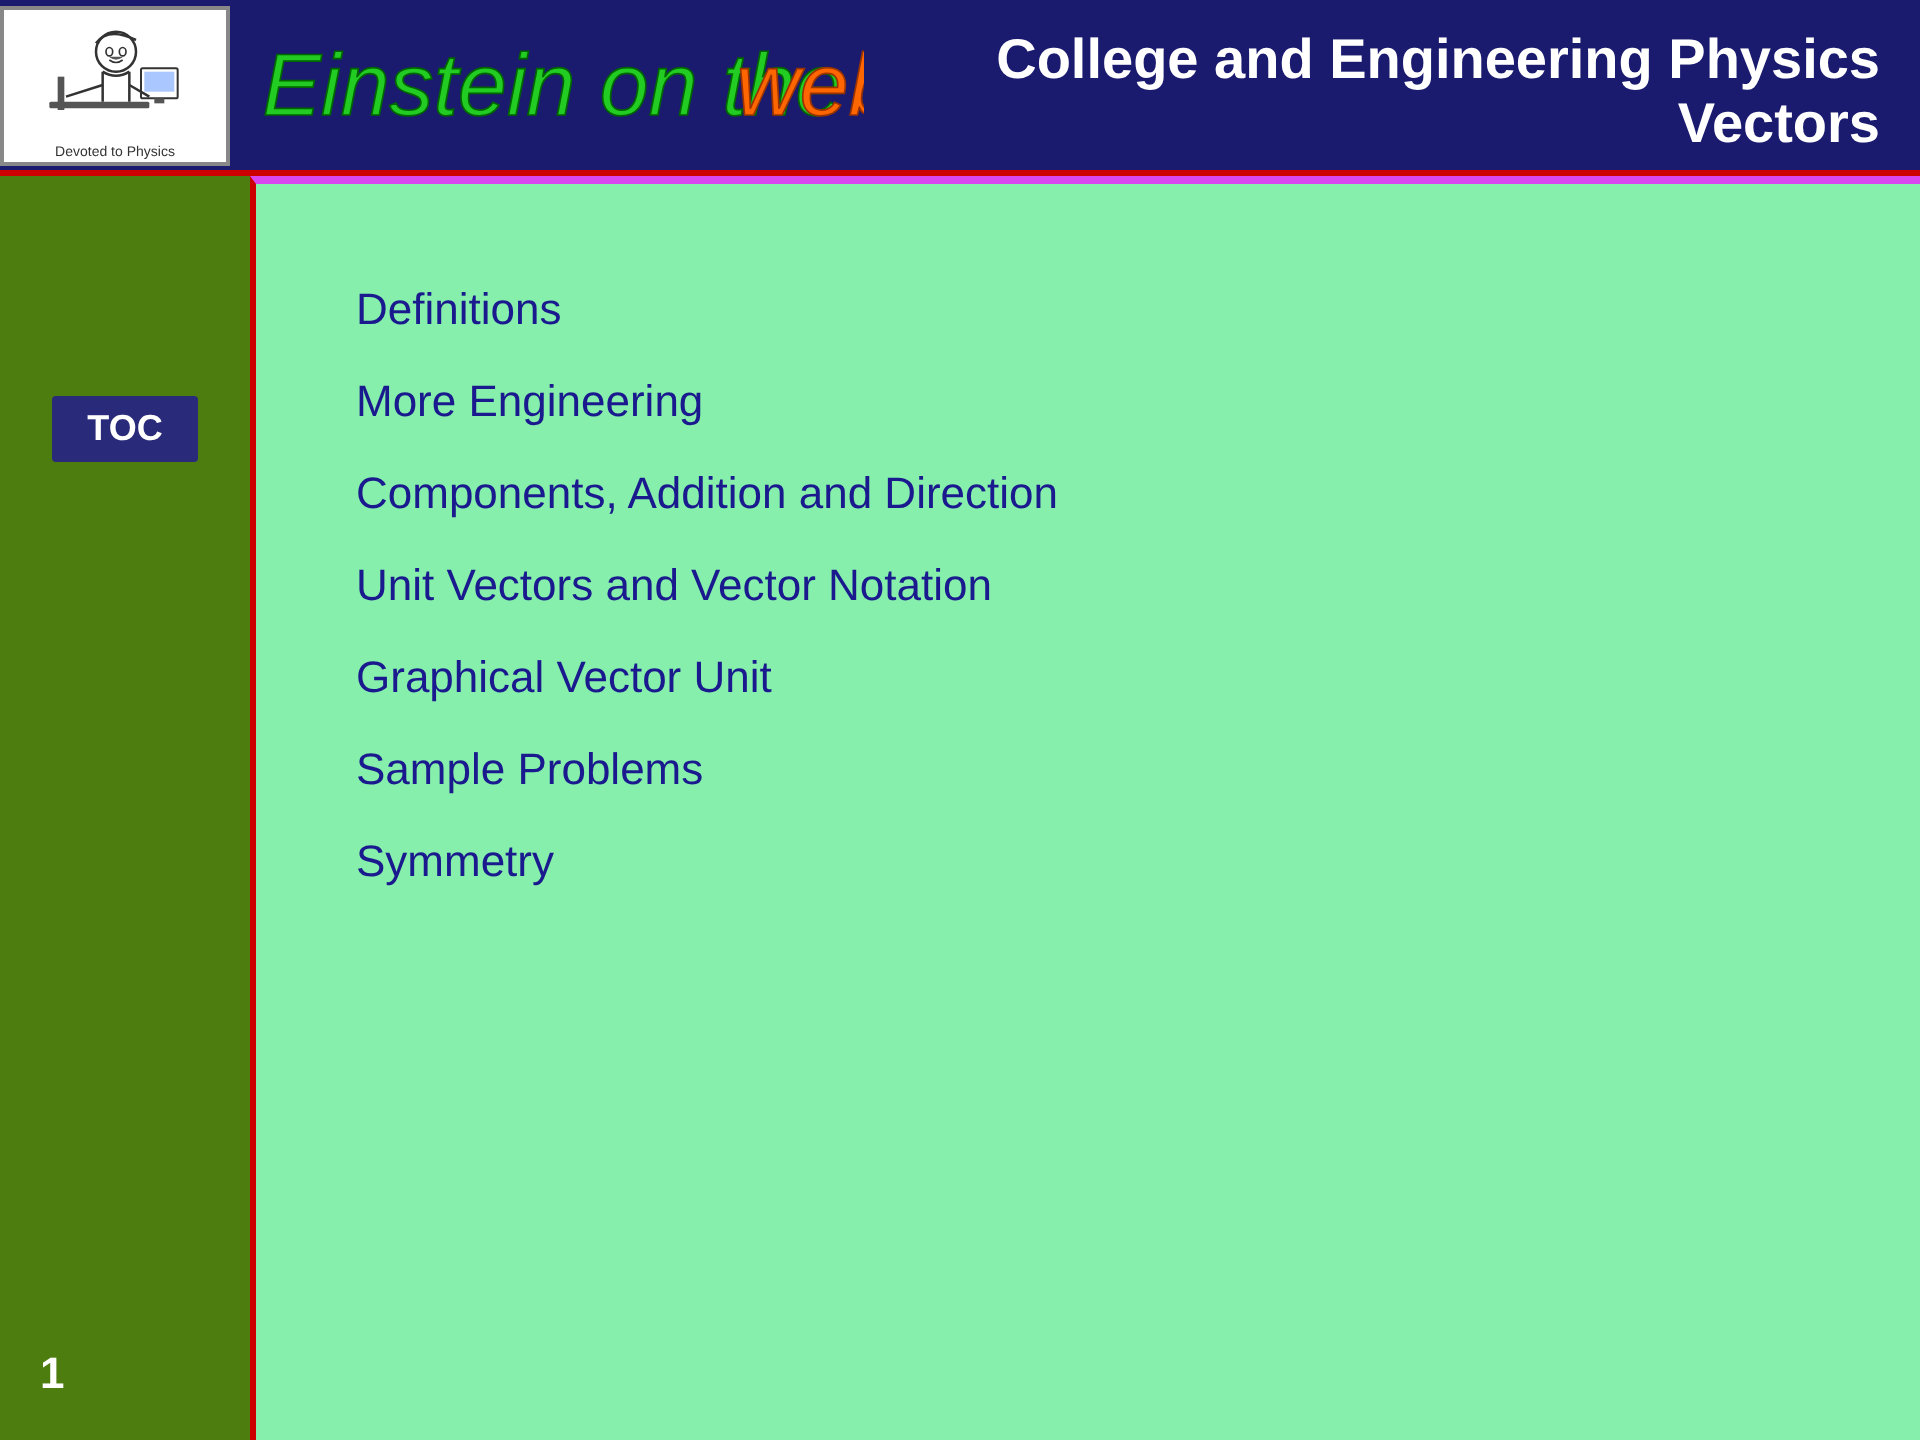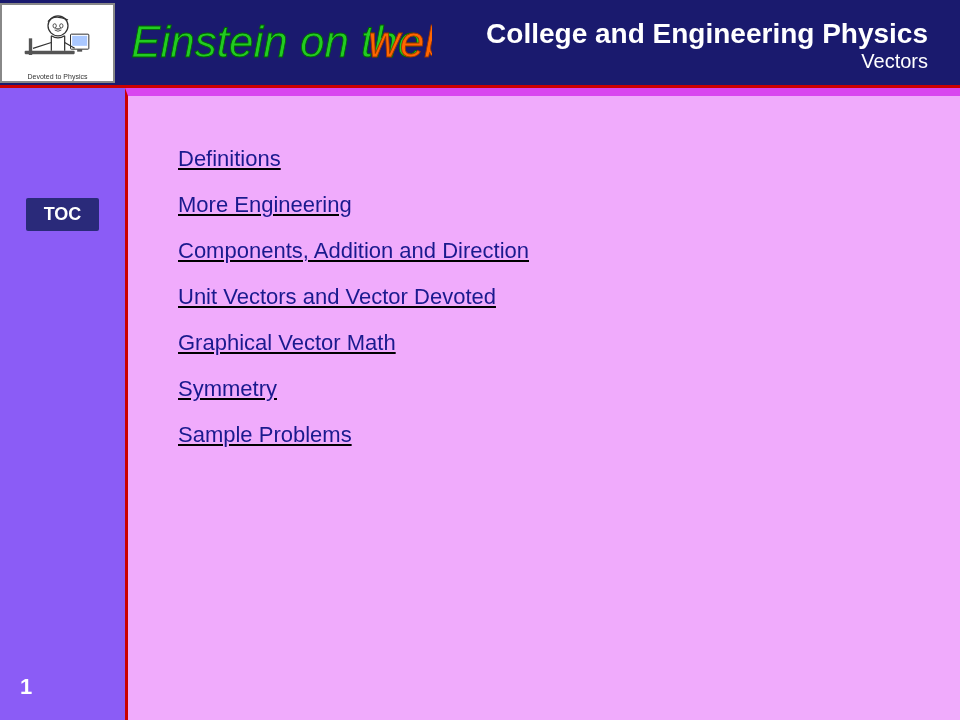--- a/index.html
+++ b/index.html
@@ -44,45 +44,45 @@
       margin-top: 2px;
       text-align: center;
     }
 
     .header-title-area {
       flex: 1;
       display: flex;
       flex-direction: column;
       align-items: flex-end;
       justify-content: center;
-      padding-right: 32px;
+      padding-right: 20px;
       padding-top: 6px;
     }
 
     .header-title-line1 {
       font-size: 28px;
       font-weight: bold;
       color: #ffffff;
     }
 
     .header-title-line2 {
-      font-size: 20px;
-      font-weight: normal;
+      font-size: 28px;
+      font-weight: bold;
       color: #ffffff;
     }
 
     
     .main-layout {
       display: flex;
       height: calc(720px - 88px);
     }
 
     .sidebar {
       width: 125px;
-      background: #8b5cf6;
+      background: #4d7c0f;
       display: flex;
       flex-direction: column;
       align-items: center;
       padding-top: 10px;
       flex-shrink: 0;
     }
 
     .toc-button {
       background: #2a2a7a;
       color: #ffffff;
@@ -100,26 +100,25 @@
       bottom: 20px;
       left: 20px;
       color: #ffffff;
       font-size: 22px;
       font-weight: bold;
     }
 
     
     .content-area {
       flex: 1;
-      background: #f0abfc;
+      background: #86efac;
       border-left: 3px solid #cc0000;
-      border-top: 8px solid #d946ef;
+      border-top: 4px solid #d946ef;
       padding: 40px 30px 30px 50px;
       overflow-y: auto;
-      text-decoration: underline;
     }
 
     .toc-list {
       list-style: none;
       padding: 0;
     }
 
     .toc-list li {
       font-size: 22px;
       color: #1a1a8e;
@@ -203,21 +202,21 @@
 
   <div class="sidebar">
     <button class="toc-button">TOC</button>
   </div>
 
   <div class="content-area">
     <ul class="toc-list">
     <li>Definitions</li>
         <li>More Engineering</li>
         <li>Components, Addition and Direction</li>
-        <li>Unit Vectors and Vector Devoted</li>
-        <li>Graphical Vector Math</li>
+        <li>Unit Vectors and Vector Notation</li>
+        <li>Graphical Vector Unit</li>
+        <li>Sample Problems</li>
         <li>Symmetry</li>
-        <li>Sample Problems</li>
       </ul>
   </div>
 </div>
 
 <div class="page-number">1</div>
 
 </body></html>

